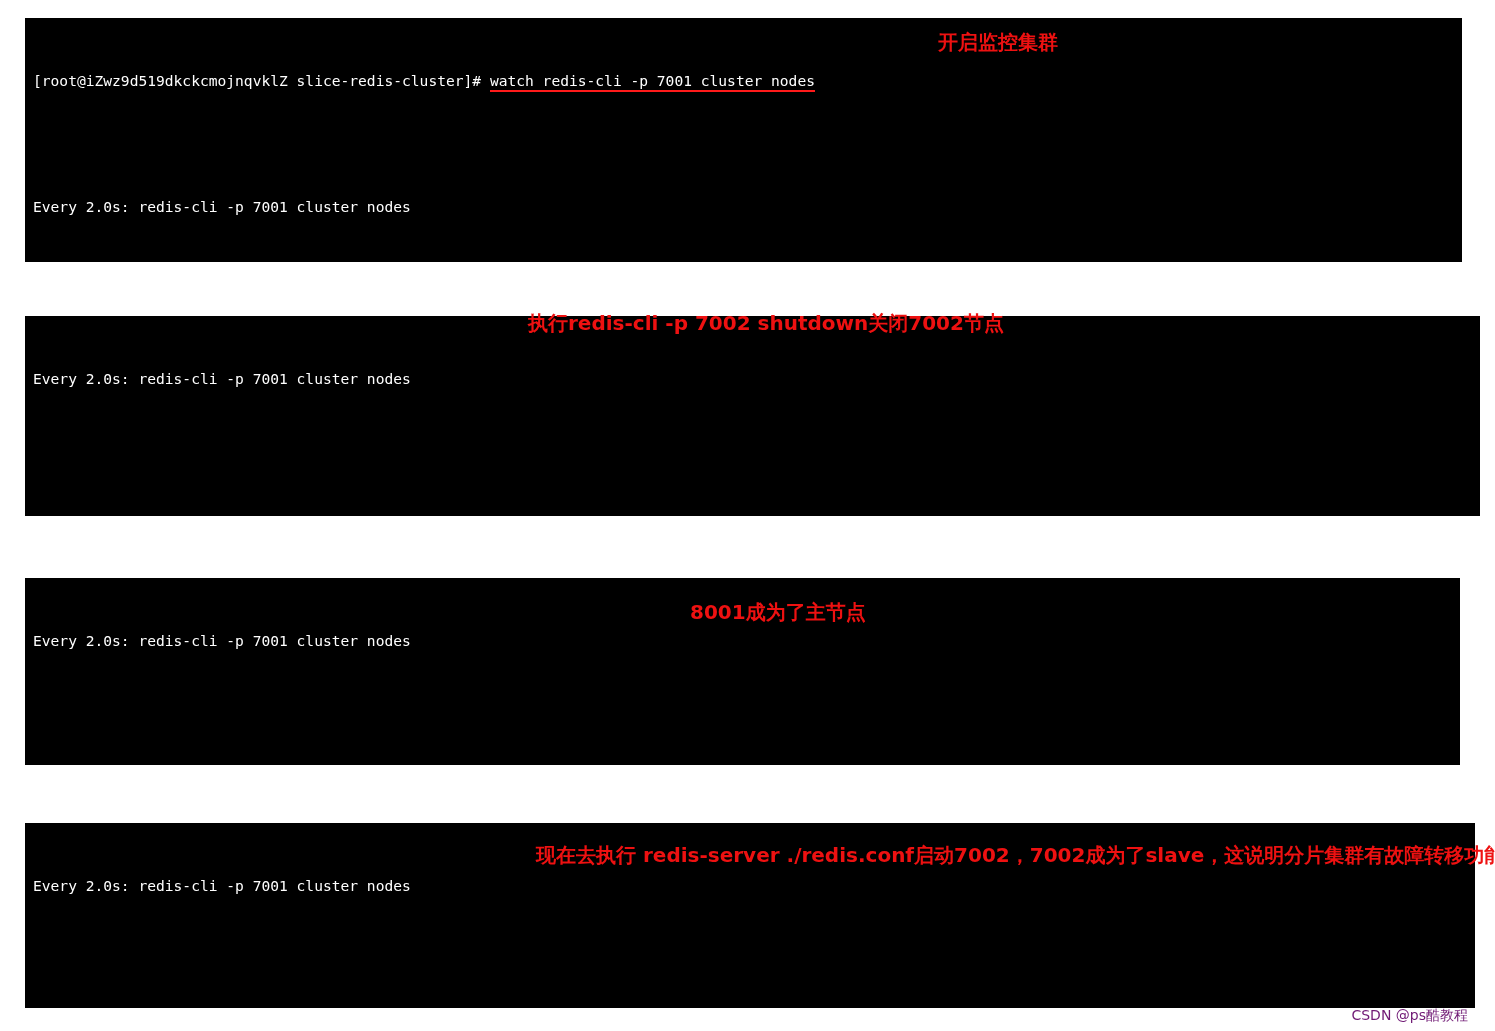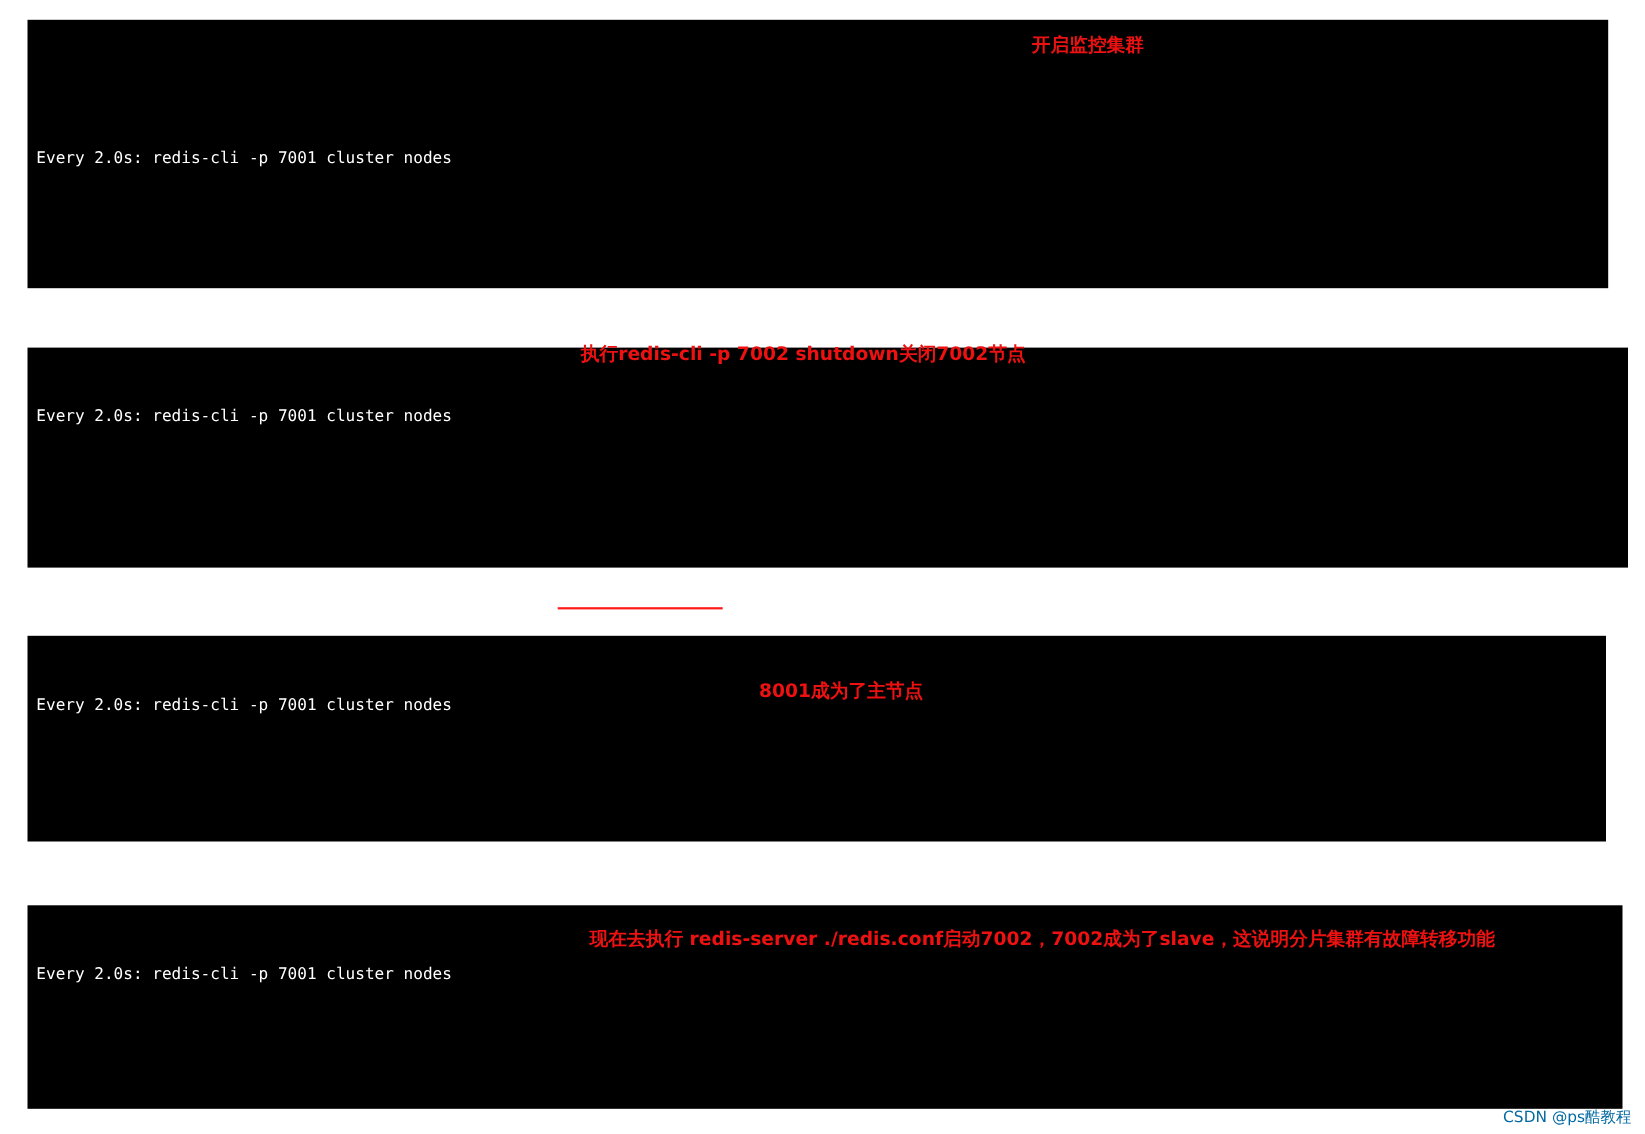--- a/index.html
+++ b/index.html
@@ -49,56 +49,57 @@
     bottom: -1px;
     height: 2px;
     background: #ff1a1a;
   }
 
   .anno {
     position: absolute;
     color: #ee1111;
     font-family: "DejaVu Sans", "Liberation Sans", sans-serif;
     font-weight: bold;
-    font-size: 17px;
+    font-size: 20px;
     white-space: pre;
     letter-spacing: 0px;
   }
   .anno.inline {
     position: static;
     display: inline;
     font-size: 16px;
     vertical-align: baseline;
   }
 
   .watermark {
     position: absolute;
-    right: 12px;
+    right: 27px;
     bottom: 6px;
-    color: #0369a1;
+    color: #701a75;
     font-family: "DejaVu Sans", "Liberation Sans", sans-serif;
     font-size: 14px;
     white-space: pre;
   }
 
   
   #block1 { left: 25px;  top: 18px;  width: 1437px; height: 244px; }
   #block2 { left: 25px;  top: 316px; width: 1455px; height: 200px; }
   #block3 { left: 25px;  top: 578px; width: 1435px; height: 187px; }
   #block4 { left: 25px;  top: 823px; width: 1450px; height: 185px; }
 
   #anno1 { left: 938px; top: 29px; }
   #anno2 { left: 528px; top: 310px; }
-  #anno3 { left: 690px; top: 617px; }
+  #anno3 { left: 690px; top: 599px; }
   #anno4 { left: 536px; top: 842px; }
 </style>
 </head>
 <body>
 
 <div class="term" id="block1">
+  <div class="line"><span>[root@iZwz9d519dkckcmojnqvklZ slice-redis-cluster]# </span><span class="u">watch redis-cli -p 7001 cluster nodes</span></div>
   <div class="line blank"> </div>
   <div class="line">Every 2.0s: redis-cli -p 7001 cluster nodes</div>
   <div class="line blank"> </div>
 
   <div class="line"><span>7c82c307c79262faae1a1bec1e5b9c5767d75fdc</span><span> 119.23.61.24:</span><span>8003@18003</span><span> slave 42e7447abfaf334eafb52518e82cfcb286216618 0 1719063477748 10 connected</span></div>
   <div class="line"><span>15a455feaa9d95c26815876f6cae7c74498a5cef</span><span> 119.23.61.24:</span><span>8001@18001</span><span> slave 722e768155b3618565cf2734c2c55750abe228a7 0 1719063477246 2 connected</span></div>
   <div class="line"><span>42e7447abfaf334eafb52518e82cfcb286216618</span><span> 172.17.23.234:</span><span class="u">7001@17001 myself,master</span><span> - 0 1719063476000 10 connected 0-5460</span></div>
   <div class="line"><span>45f8fc1454bb7ffd665afb94ad29b21a92a387c3</span><span> 119.23.61.24:</span><span>8002@18002</span><span> slave 5ca24d98151390dbbcbded6fecb4c5101d36bee9 0 1719063477547 3 connected</span></div>
   <div class="line"><span>5ca24d98151390dbbcbded6fecb4c5101d36bee9</span><span> 119.23.61.24:</span><span class="u">7003@17003 master</span><span> - 0 1719063477000 3 connected 10923-16383</span></div>
   <div class="line"><span>722e768155b3618565cf2734c2c55750abe228a7</span><span> 119.23.61.24:</span><span class="u">7002@17002 master</span><span> - 0 1719063477000 2 connected 5461-10922</span></div>

